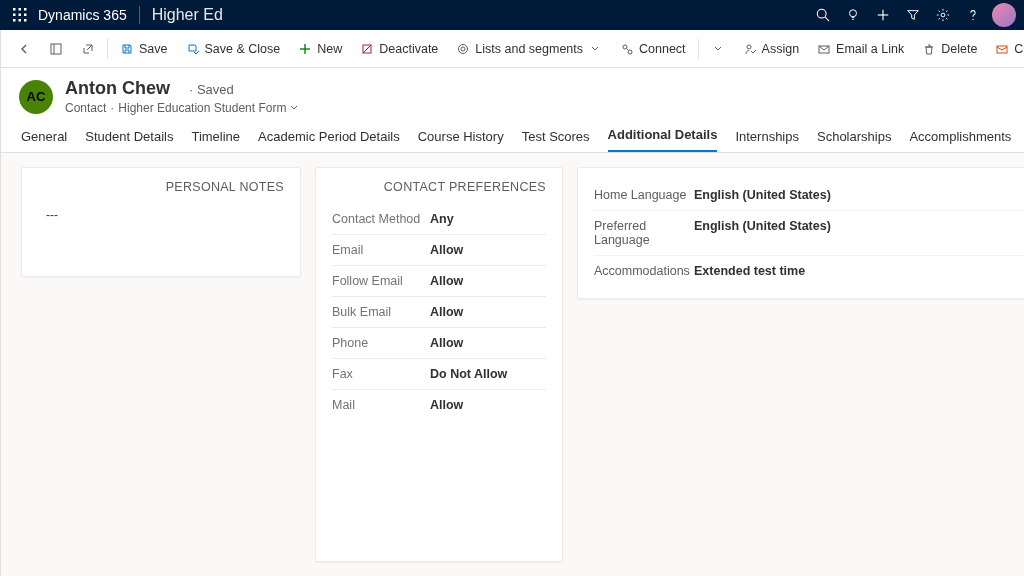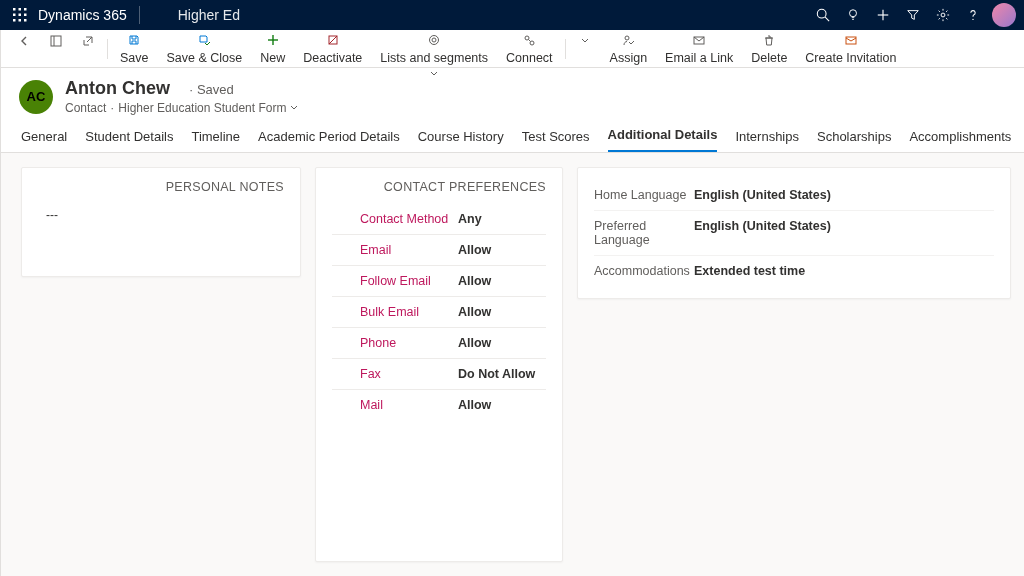--- a/index.html
+++ b/index.html
@@ -4,41 +4,41 @@
 <style>
   * { box-sizing: border-box; margin: 0; padding: 0; }
   html, body { width: 1024px; height: 576px; overflow: hidden; font-family: 'Segoe UI', sans-serif; font-size: 13px; color: #323130; background: #fff; }
   svg { display: block; }
 
   
   .topbar { height: 30px; background: #001a3a; color: #fff; display: flex; align-items: center; padding: 8px 8px; }
   .topbar .app-launch { width: 24px; display:flex; justify-content:center; }
   .topbar .brand { font-size: 14px; font-weight: 400; margin-left: 6px; }
   .topbar .divider { width: 1px; height: 18px; background: rgba(255,255,255,0.3); margin: 0 12px; }
-  .topbar .area { font-size: 14px; opacity: 0.9; margin-left: 26px; }
+  .topbar .area { font-size: 16px; opacity: 0.9; }
   .topbar .spacer { flex: 1; }
   .topbar .icon-btn { width: 30px; height: 30px; display:flex; align-items:center; justify-content:center; cursor:pointer; }
   .topbar .avatar { width: 24px; height: 24px; border-radius: 50%; background: linear-gradient(135deg,#e8a,#97c); margin-left:4px; }
 
   
   .body { display: flex; height: calc(576px - 30px); }
 
   
   .sidebar { width: 128px; background: #f3f2f1; border-right: 1px solid #e1dfdd; display:flex; flex-direction:column; font-size: 12.5px; overflow:hidden; }
   .sidebar .collapse { height: 32px; display:flex; align-items:center; padding-left:14px; color:#605e5c;}
   .sidebar .nav-item { height: 30px; display:flex; align-items:center; padding: 0 10px 0 12px; cursor:pointer; white-space:nowrap; overflow:hidden; text-overflow:ellipsis; }
   .sidebar .nav-item.selected { background:#fff; border-left: 3px solid #0078d4; padding-left:9px; }
   .sidebar .group-hdr { font-weight:600; font-size:12px; padding: 10px 12px 4px; color:#323130; }
 
   
   .main { flex:1; display:flex; flex-direction:column; background:#fff; }
 
   
   .cmdbar { height: 38px; border-bottom: 1px solid #e1dfdd; display:flex; align-items:center; padding:0 8px; gap:2px; font-size:12.5px; color:#323130;}
-  .cmdbar .item { display:flex; align-items:center; padding:0 8px; height:30px; cursor:pointer; gap:5px; border-radius:2px; white-space:nowrap;flex-direction:column;}
+  .cmdbar .item { display:flex; align-items:center; padding:0 8px; height:30px; cursor:pointer; gap:5px; border-radius:2px; white-space:nowrap;}
   .cmdbar .sepv { width:1px; height:20px; background:#e1dfdd; margin:0 2px;}
   .cmdbar .ic { width:14px; height:14px; display:flex; align-items:center; justify-content:center; }
   .ic-green { color:#107c10;}
   .ic-red { color:#a4262c;}
   .ic-gray { color:#605e5c;}
   .ic-blue { color:#0078d4;}
   .ic-orange { color:#ca5010; }
 
   
   .rec-header { display:flex; align-items:center; padding: 10px 20px 6px 18px; }
@@ -56,21 +56,21 @@
   .content { flex:1; padding:14px 20px; display:flex; gap:14px; overflow:auto; background:#faf9f8;}
   .card { background:#fff; border:1px solid #edebe9; border-radius:2px; box-shadow: 0 1px 2px rgba(0,0,0,0.04); padding:12px 16px; }
   .card .card-title { font-size:12.5px; letter-spacing:0.3px; color:#605e5c; margin-bottom:10px;text-align:right; }
   .col-left { width:280px; flex-shrink:0;}
   .col-mid { width:248px; flex-shrink:0;}
   .col-right { flex:1; }
   .notes-val { color:#323130; font-size:12px; padding: 4px 8px; }
 
   .field-row { display:flex; padding:8px 0; border-bottom:1px solid #edebe9; font-size:12.5px; }
   .field-row:last-child { border-bottom:none; }
-  .field-row .lbl { width:98px; color:#be185d; flex-shrink:0;margin-left:28px;}
+  .field-row .lbl { width:98px; color:#737373; flex-shrink:0;}
   .field-row .val { font-weight:600; }
 
   .field-row2 { display:flex; padding:8px 0; font-size:12.5px; border-bottom:1px solid #f3f2f1;}
   .field-row2:last-child { border-bottom:none;}
   .field-row2 .lbl { width:100px; color:#605e5c; flex-shrink:0;}
   .field-row2 .val { font-weight:600; }
 </style>
 </head>
 <body>
 

